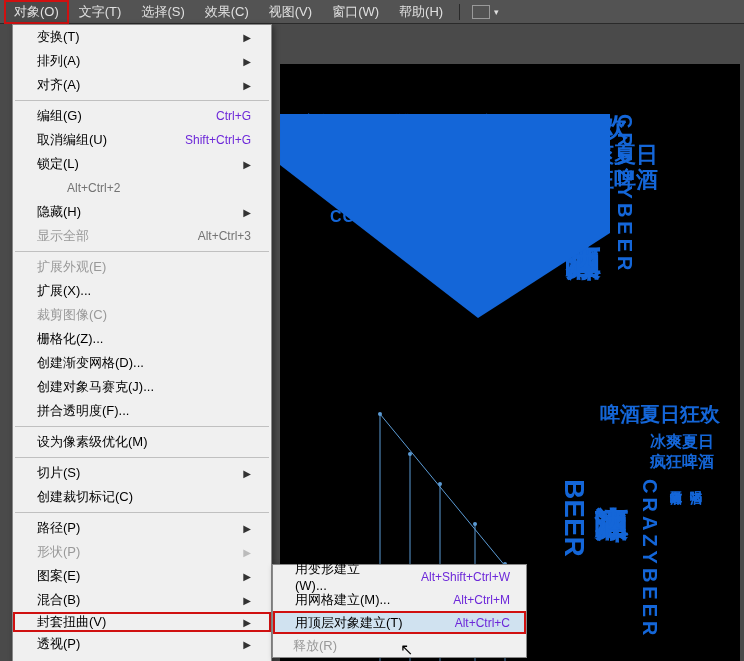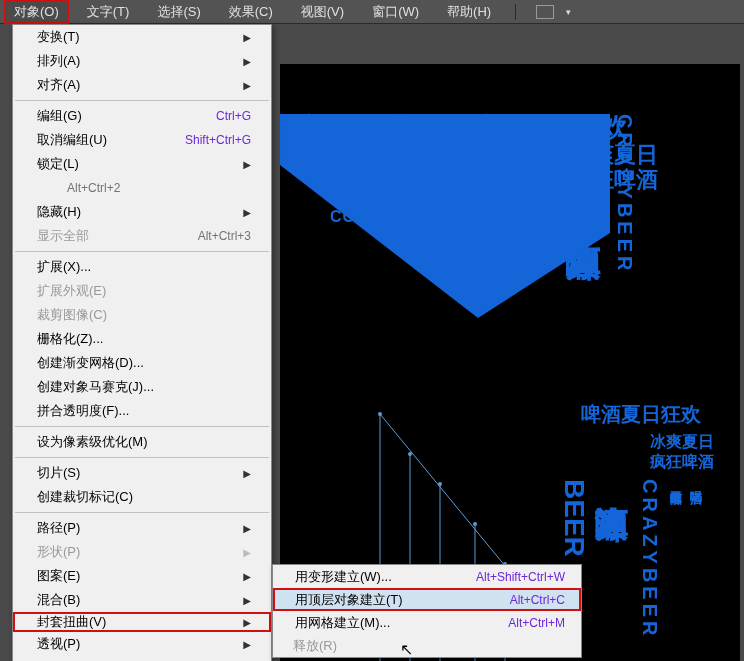--- a/index.html
+++ b/index.html
@@ -13,21 +13,20 @@
       overflow: hidden;
       position: relative;
     }
     .menubar {
       display: flex;
       align-items: center;
       background: #535353;
       height: 24px;
       padding: 0 4px;
       border-bottom: 1px solid #2a2a2a;
-      gap: 8px;
     }
     .menubar-item {
       padding: 3px 10px;
       cursor: pointer;
       font-size: 13px;
     }
     .menubar-item.active {
       background: #4a4a4a;
       border: 2px solid #d01010;
       padding: 1px 8px;
@@ -95,21 +94,21 @@
     .t3 { top: 85px; left: 60px; font-size: 32px; letter-spacing: 2px; }
     .t4 { top: 85px; left: 200px; font-size: 14px; }
     .t5 { top: 100px; left: 200px; font-size: 14px; }
     .t6 { top: 80px; left: 290px; font-size: 22px; }
     .t7 { top: 105px; left: 290px; font-size: 22px; }
     .t8 { top: 150px; left: 285px; font-size: 36px; writing-mode: vertical-lr; }
     .t9 { top: 130px; left: 50px; font-size: 10px; }
     .t10 { top: 145px; left: 50px; font-size: 16px; letter-spacing: 1px; }
     .t11 { top: 160px; left: 265px; font-size: 18px; writing-mode: vertical-lr; }
     .t12 { top: 50px; left: 335px; font-size: 20px; writing-mode: vertical-lr; letter-spacing: 4px; }
-    .t20 { top: 340px; left: 301px; font-size: 20px; }
+    .t20 { top: 340px; left: 320px; font-size: 20px; }
     .t21 { top: 370px; left: 370px; font-size: 16px; }
     .t22 { top: 390px; left: 370px; font-size: 16px; }
     .t23 { top: 415px; left: 315px; font-size: 34px; writing-mode: vertical-lr; }
     .t24 { top: 415px; left: 280px; font-size: 28px; writing-mode: vertical-lr; }
     .t25 { top: 415px; left: 360px; font-size: 20px; writing-mode: vertical-lr; letter-spacing: 4px; }
     .t26 { top: 418px; left: 390px; font-size: 12px; writing-mode: vertical-lr; }
     .t27 { top: 418px; left: 410px; font-size: 12px; writing-mode: vertical-lr; }
     .guides line { stroke: #5b9bd5; stroke-width: 1; }
     .guides .pt { fill: #5b9bd5; }
     
@@ -147,21 +146,21 @@
     .menu-label { flex: 1; }
     .menu-shortcut { color: #6d28d9; font-size: 12px; margin-left: 30px; }
     .menu-item.disabled .menu-shortcut { color: #737373; }
     .submenu-arrow { font-size: 10px; color: #333; margin-left: 8px; }
     .menu-item.disabled .submenu-arrow { color: #bbb; }
     
     .submenu-panel {
       position: absolute;
       top: 564px;
       left: 272px;
-      width: 310px;
+      width: 255px;
       background: #f0f0f0;
       border: 1px solid #888;
       box-shadow: 2px 2px 6px rgba(0,0,0,0.4);
       color: #000;
       font-size: 13px;
       z-index: 101;
     }
     .submenu-item {
       display: flex;
       align-items: center;
@@ -272,25 +271,25 @@
     </div>
     <div class="menu-item">
       <span class="menu-label">隐藏(H)</span>
       <span class="submenu-arrow">▶</span>
     </div>
     <div class="menu-item disabled">
       <span class="menu-label">显示全部</span>
       <span class="menu-shortcut">Alt+Ctrl+3</span>
     </div>
     <div class="menu-sep"></div>
+    <div class="menu-item disabled">
+      <span class="menu-label">扩展外观(E)</span>
+    </div>
     <div class="menu-item">
       <span class="menu-label">扩展(X)...</span>
-    </div>
-    <div class="menu-item disabled">
-      <span class="menu-label">扩展外观(E)</span>
     </div>
     <div class="menu-item disabled">
       <span class="menu-label">裁剪图像(C)</span>
     </div>
     <div class="menu-item">
       <span class="menu-label">栅格化(Z)...</span>
     </div>
     <div class="menu-item">
       <span class="menu-label">创建渐变网格(D)...</span>
     </div>
@@ -337,25 +336,25 @@
       <span class="menu-label">透视(P)</span>
       <span class="submenu-arrow">▶</span>
     </div>
     <div class="menu-item"></div>
   </div>
 <div class="submenu-panel" id="submenu-container">
     <div class="submenu-item">
       <span class="menu-label">用变形建立(W)...</span>
       <span class="menu-shortcut">Alt+Shift+Ctrl+W</span>
     </div>
+    <div class="submenu-item">
+      <span class="menu-label">用网格建立(M)...</span>
+      <span class="menu-shortcut">Alt+Ctrl+M</span>
+    </div>
     <div class="submenu-item highlighted">
       <span class="menu-label">用顶层对象建立(T)</span>
       <span class="menu-shortcut">Alt+Ctrl+C</span>
-    </div>
-    <div class="submenu-item">
-      <span class="menu-label">用网格建立(M)...</span>
-      <span class="menu-shortcut">Alt+Ctrl+M</span>
     </div>
     <div class="submenu-item disabled">
       <span class="menu-label">释放(R)</span>
     </div>
   </div>
 <div class="cursor-icon">↖</div>
 
 </body></html>

